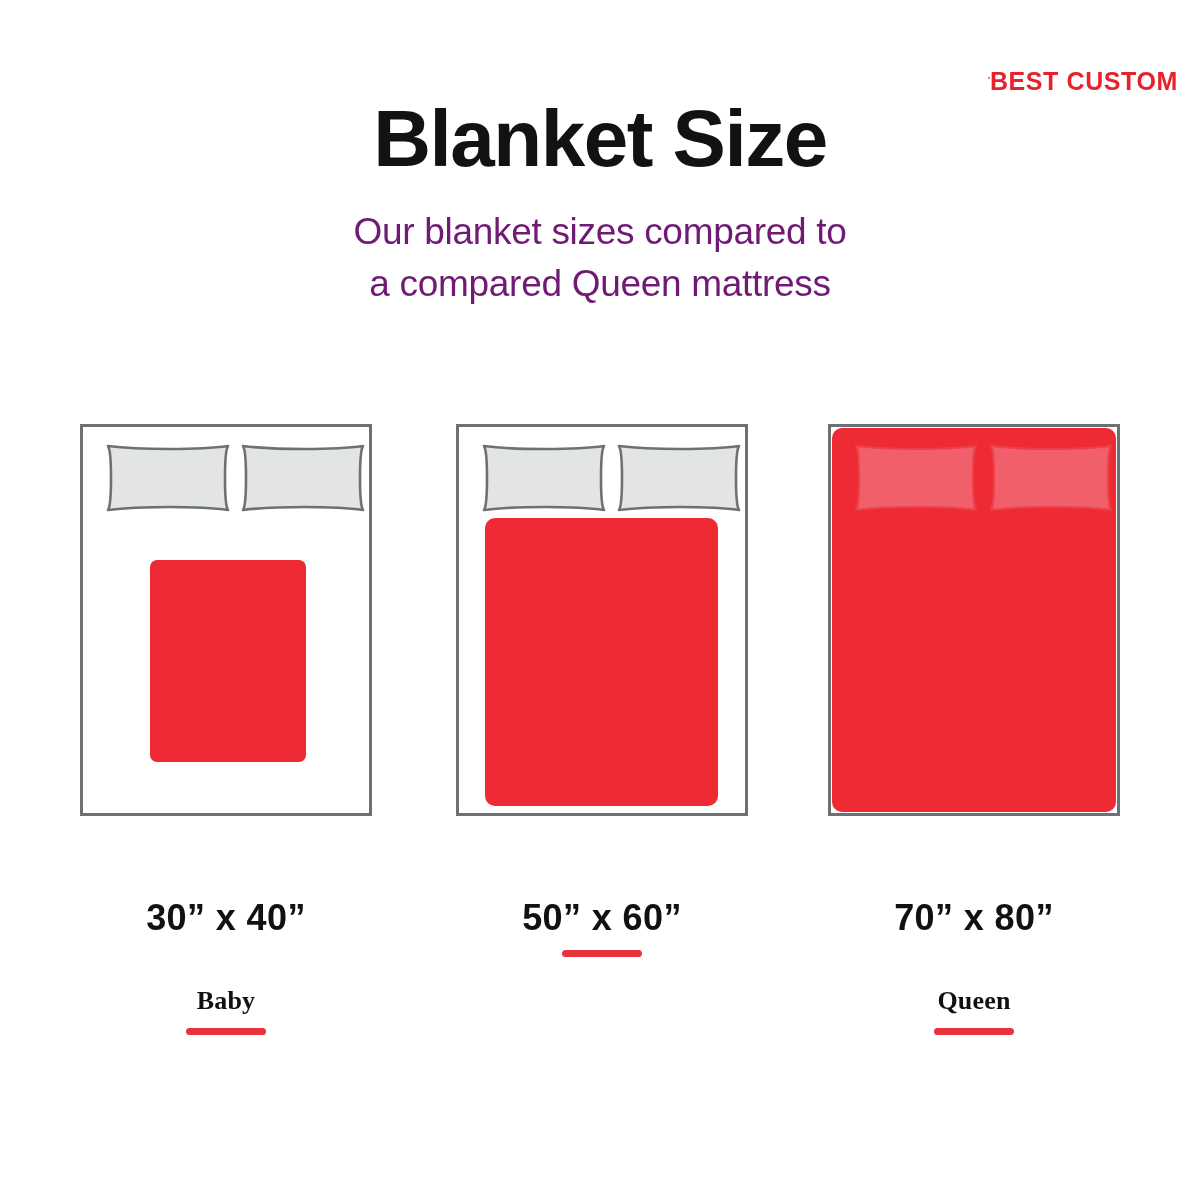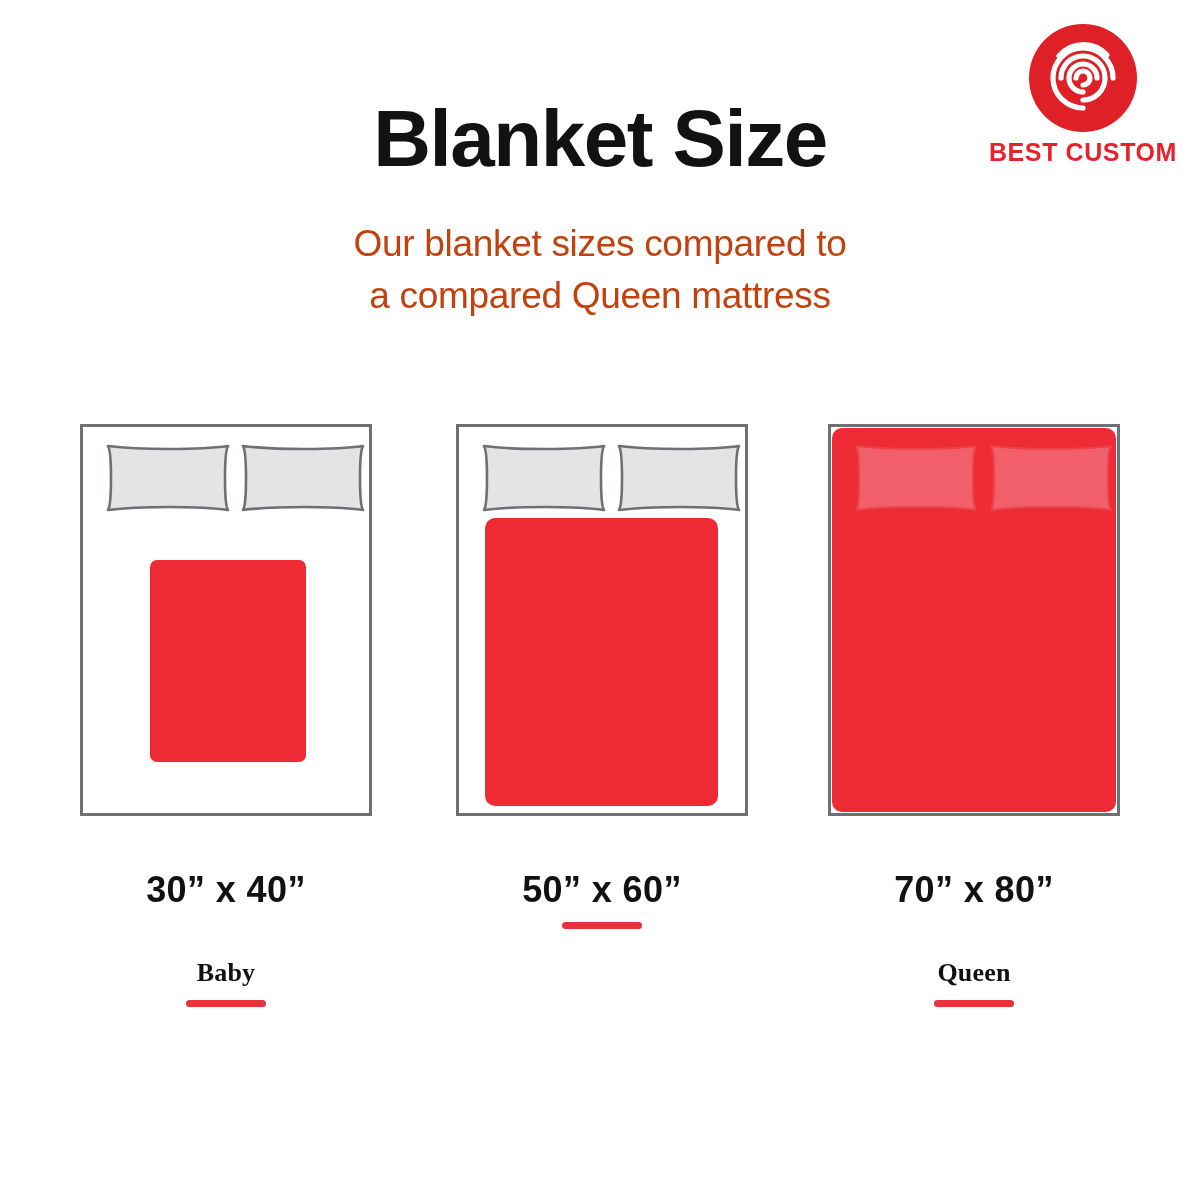--- a/index.html
+++ b/index.html
@@ -23,21 +23,20 @@
     background: #ffffff;
   }
 
   
   .logo {
     position: absolute;
     top: 22px;
     right: 22px;
     width: 190px;
     display: flex;
-    flex-direction: column;
     align-items: center;
   }
   .logo-mark {
     width: 112px;
     height: 112px;
     display: block;
   }
   .logo-text {
     margin-top: 6px;
     font-family: "Liberation Sans", sans-serif;
@@ -61,26 +60,26 @@
     font-family: "Liberation Sans", sans-serif;
     font-weight: bold;
     font-size: 80px;
     line-height: 1.02;
     letter-spacing: -1.5px;
     color: #121212;
     margin: 0;
     text-align: center;
   }
   .subtitle {
-    margin: 38px 0 0 0;
+    margin: 26px 0 0 0;
     font-family: "Liberation Sans", sans-serif;
     font-weight: normal;
     font-size: 37px;
     line-height: 1.42;
-    color: #c2410c;
+    color: #701a75;
     letter-spacing: -0.3px;
   }
   .subtitle span { display: block; }
 
   
   .beds {
     position: absolute;
     top: 424px;
     left: 0;
     width: 1200px;
@@ -94,21 +93,21 @@
   }
   .bed-col.c1 { left: 80px; }
   .bed-col.c2 { left: 456px; }
   .bed-col.c3 { left: 828px; }
 
   .bed-svg { display: block; width: 292px; height: 392px; }
 
   
   .labels {
     position: absolute;
-    top: 872px;
+    top: 900px;
     left: 0;
     width: 1200px;
     height: 150px;
   }
   .label-col {
     position: absolute;
     top: 0;
     width: 292px;
     text-align: center;
   }

